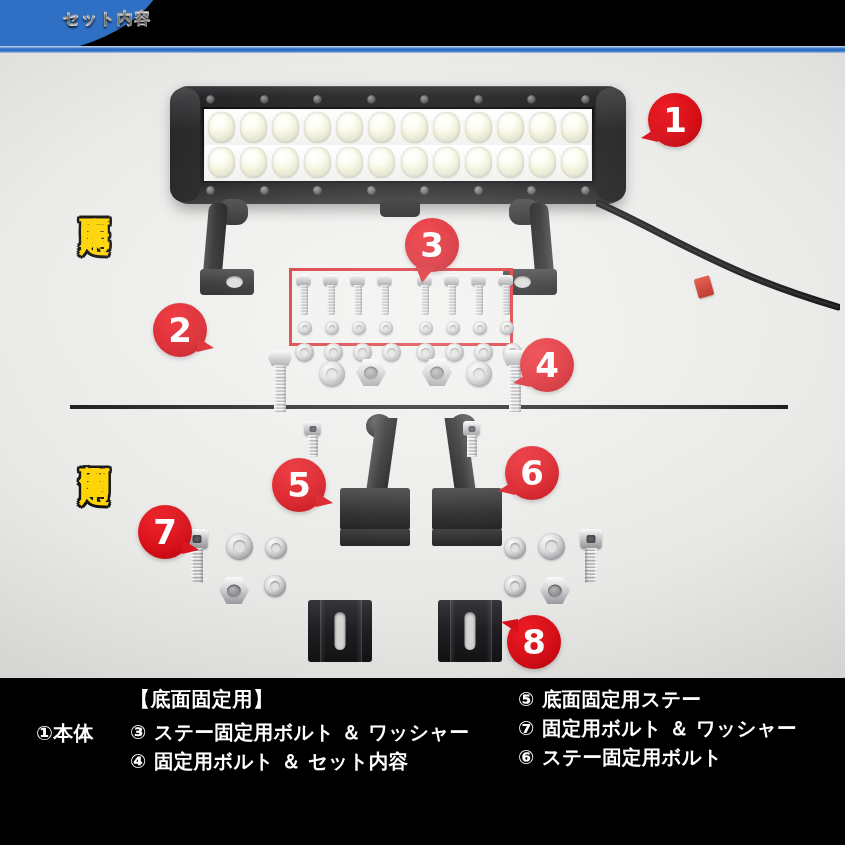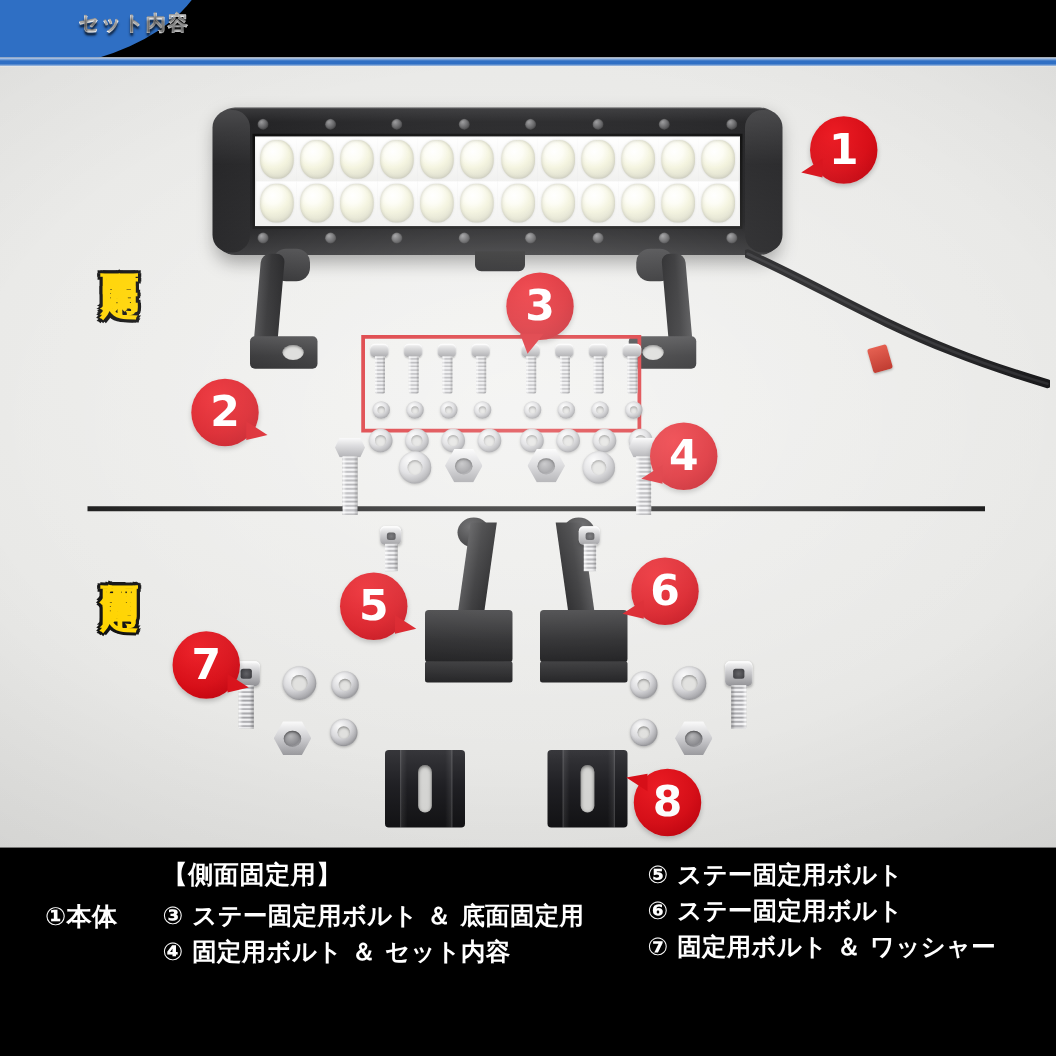--- a/index.html
+++ b/index.html
@@ -666,26 +666,26 @@
     <div class="stage-vignette"></div>
   </div>
 
   <div class="legend">
 
     <div class="legend-col" id="legend-col-main">
       <div class="legend-main">①本体</div>
     </div>
 
     <div class="legend-col" id="legend-col-bottom">
-      <div class="legend-head">【側面固定用】</div>
-      <div class="legend-item">③ ステー固定用ボルト ＆ 底面固定用</div>
+      <div class="legend-head">【底面固定用】</div>
+      <div class="legend-item">③ ステー固定用ボルト ＆ ワッシャー</div>
       <div class="legend-item">④ 固定用ボルト ＆ セット内容</div>
     </div>
 
     <div class="legend-col" id="legend-col-side">
-      <div class="legend-item">⑤ ステー固定用ボルト</div>
+      <div class="legend-item">⑤ 底面固定用ステー</div>
+      <div class="legend-item">⑦ 固定用ボルト ＆ ワッシャー</div>
       <div class="legend-item">⑥ ステー固定用ボルト</div>
-      <div class="legend-item">⑦ 固定用ボルト ＆ ワッシャー</div>
     </div>
 
   </div>
 
 </div>
 
 </body></html>

